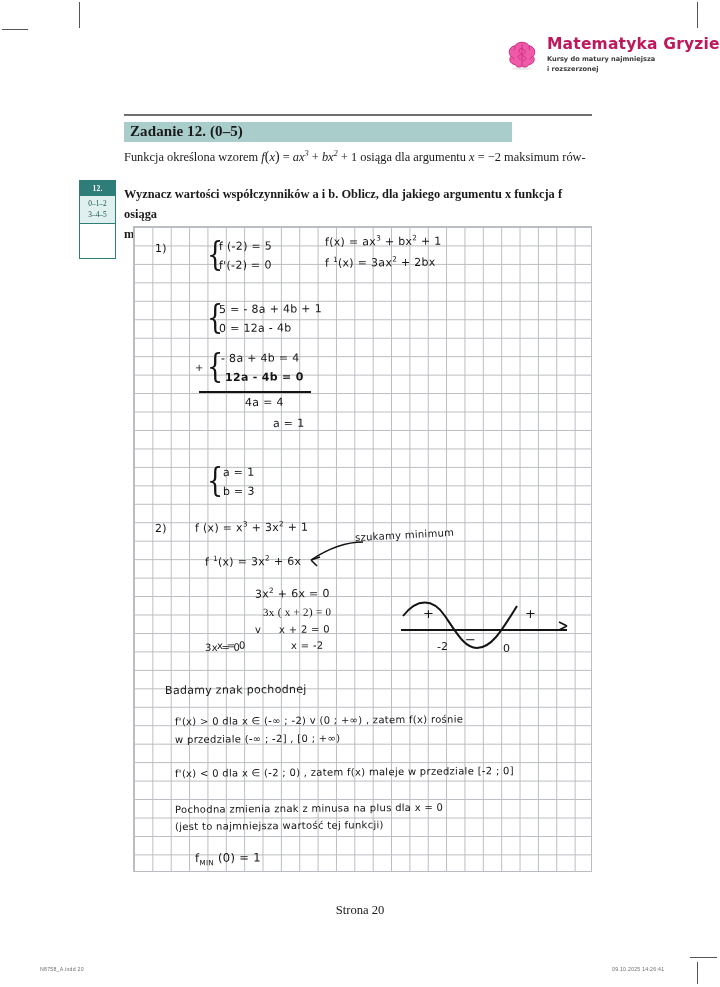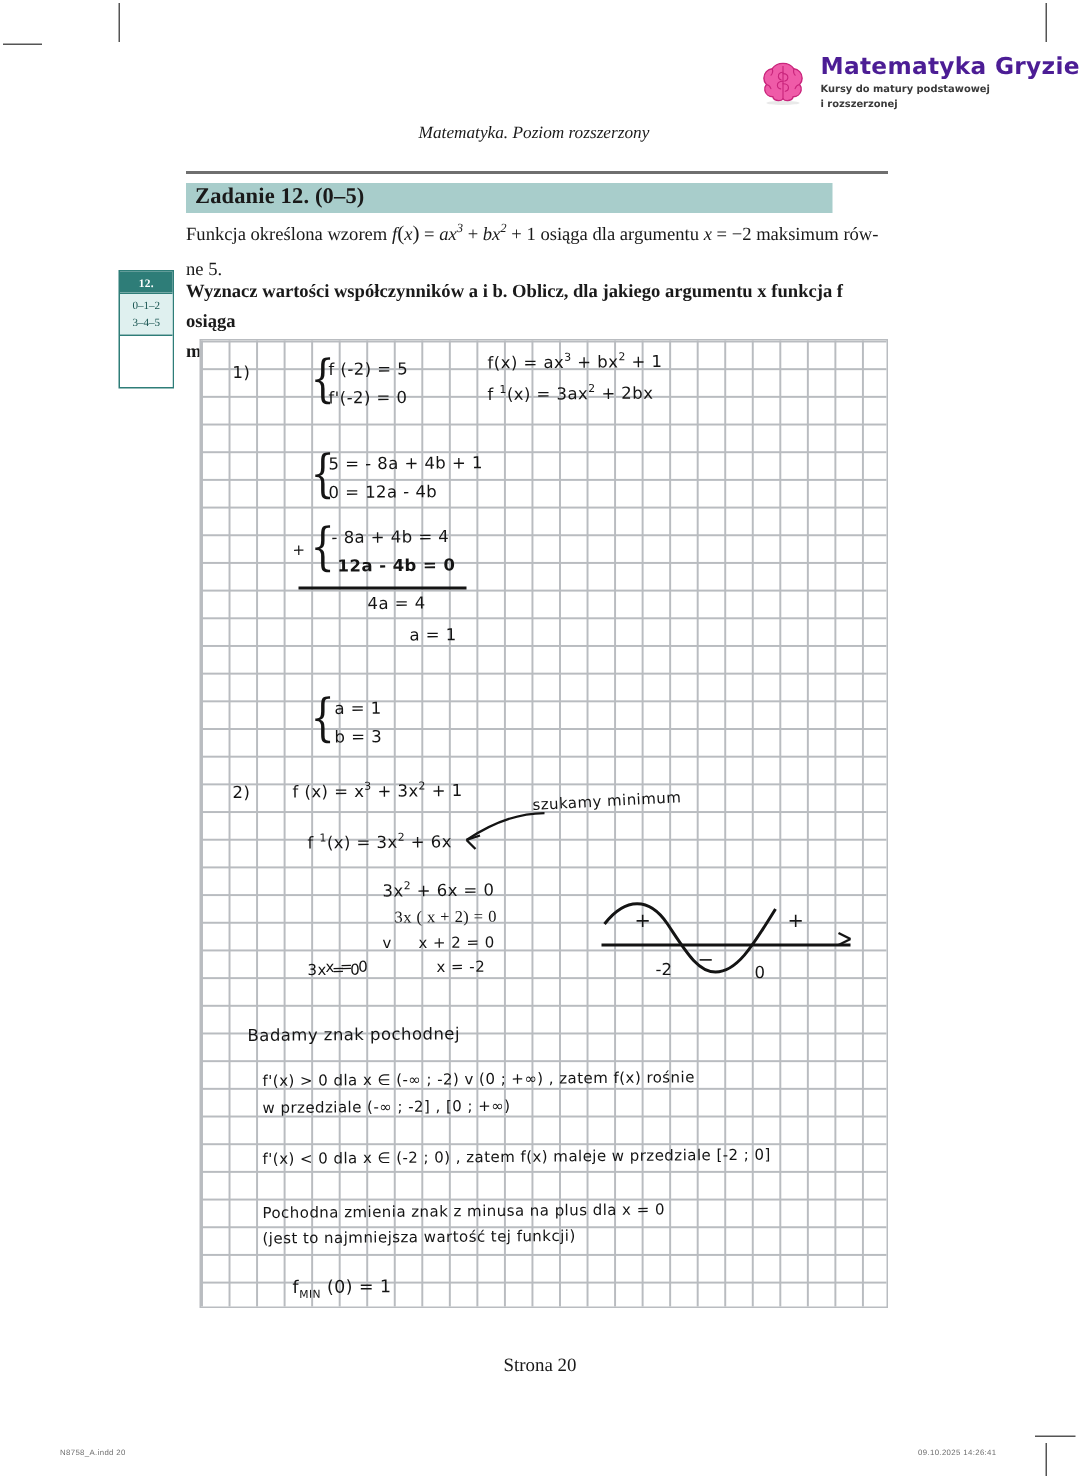--- a/index.html
+++ b/index.html
@@ -35,21 +35,21 @@
     display: flex;
     align-items: flex-start;
     gap: 8px;
   }
   .brand-icon { width: 34px; height: 34px; flex: 0 0 34px; margin-top: 2px; }
   .brand-text { line-height: 1.05; }
   .brand-title {
     font-family: "DejaVu Sans", sans-serif;
     font-size: 15.5px;
     font-weight: bold;
-    color: #4c1d95;
+    color: #be185d;
     letter-spacing: .2px;
     white-space: nowrap;
   }
   .brand-sub {
     font-family: "DejaVu Sans", sans-serif;
     font-size: 6.6px;
     font-weight: bold;
     color: #3a3a3a;
     margin-top: 3px;
     line-height: 1.45;
@@ -75,21 +75,21 @@
     width: 468px;
     height: 2px;
     background: #6f6f6f;
   }
 
   
   .task-band {
     position: absolute;
     left: 124px;
     top: 122px;
-    width: 431px;
+    width: 388px;
     height: 20px;
     background: #a8cdcb;
   }
   .task-band span {
     position: absolute;
     left: 6px;
     top: 1px;
     font-size: 15px;
     font-weight: bold;
     letter-spacing: .1px;
@@ -255,48 +255,46 @@
       <path d="M20 21c2.8 0 4.3 1.4 4.3 3.1 0 1.5-1.1 2.5-2.5 2.8"></path>
       <path d="M11.6 9.2c.6 2 .2 3.8-1 5.1"></path>
       <path d="M28.6 9.2c-.6 2-.3 3.8.9 5.1"></path>
       <path d="M7 21.6c1.8.4 3 1.6 3.5 3.2"></path>
       <path d="M33 21.6c-1.8.4-3 1.6-3.5 3.2"></path>
     </g>
   </svg>
   <div class="brand-text">
     <div class="brand-title">Matematyka Gryzie</div>
     <div class="brand-sub">
-      <div>Kursy do matury podstawowej</div>
+      <div>Kursy do matury najmniejsza</div>
       <div>i rozszerzonej</div>
     </div>
   </div>
 </div>
 
 <div class="runhead">
-  <div>Matematyka. Poziom rozszerzony</div>
 </div>
 <div class="rule"></div>
 
 <div class="task-band">
   <span>Zadanie 12. (0–5)</span>
 </div>
 
 <div class="task-body">
   <div class="line">
     <span>Funkcja określona wzorem</span>
     <span>
       <span class="mi">f</span><span class="paren">(</span><span class="mi">x</span><span class="paren">)</span>
       = <span class="mi">a</span><span class="mi">x</span><span class="mi-sup">3</span>
       + <span class="mi">b</span><span class="mi">x</span><span class="mi-sup">2</span> + 1
     </span>
     <span>osiąga dla argumentu</span>
     <span><span class="mi">x</span> = −2</span>
     <span>maksimum rów-</span>
   </div>
-  <div class="line">ne 5.</div>
 </div>
 
 <div class="task-cmd">
   <div class="line">Wyznacz wartości współczynników a i b. Oblicz, dla jakiego argumentu x funkcja f  osiąga</div>
   <div class="line">minimum, oraz podaj jego wartość.</div>
 </div>
 
 <div class="scorebox">
   <div class="sb-head">12.</div>
   <div class="sb-rows">

